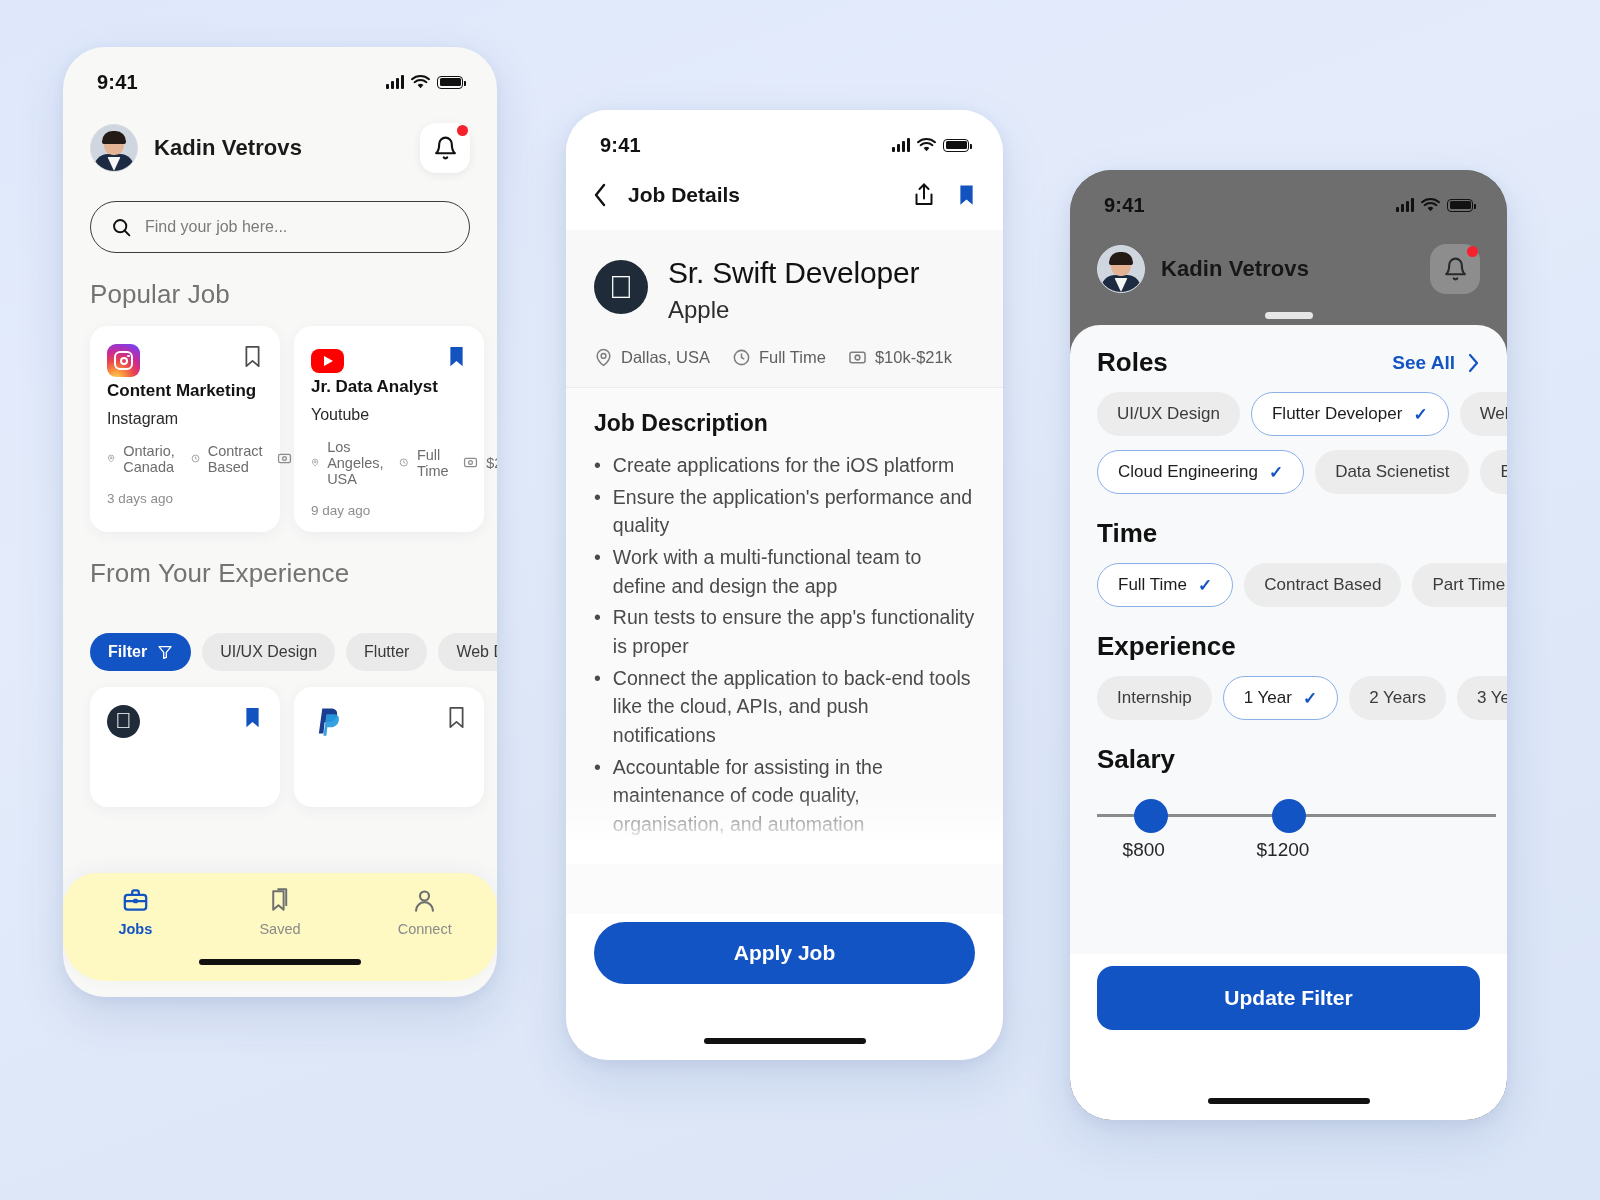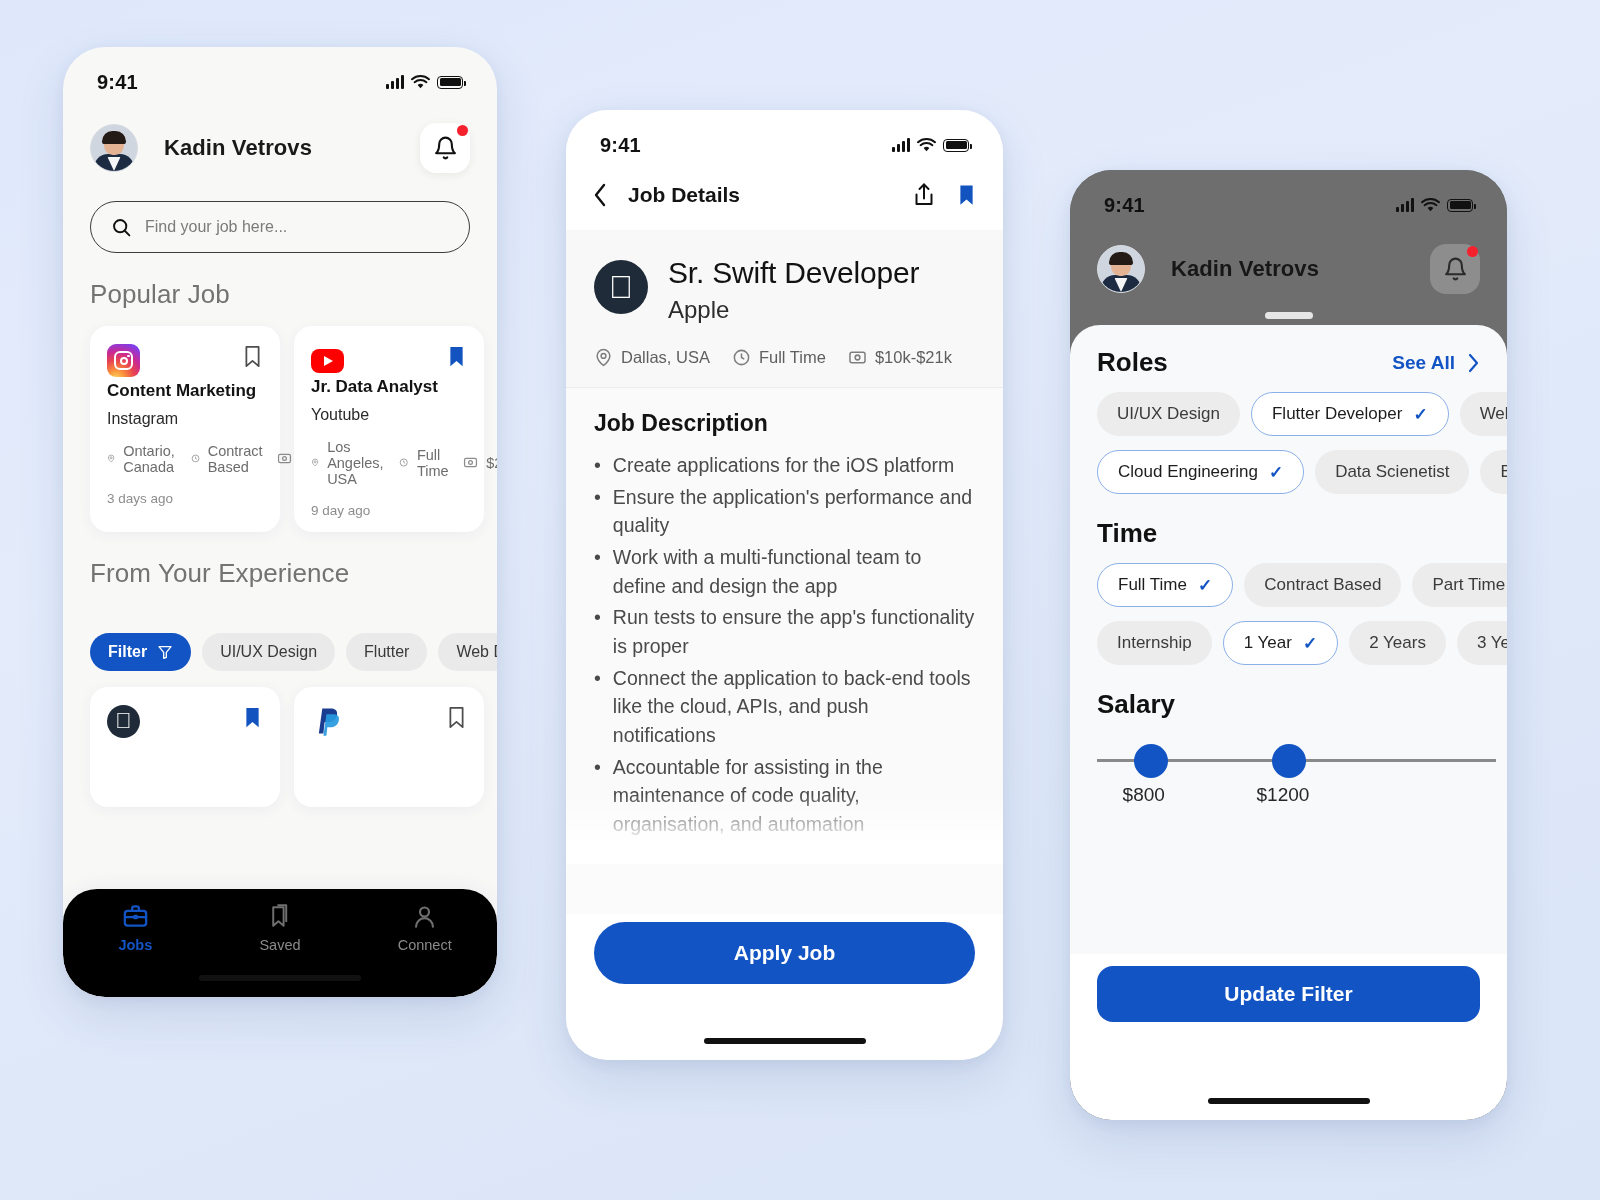--- a/index.html
+++ b/index.html
@@ -38,21 +38,21 @@
   .bars i:nth-child(3){height:11px}.bars i:nth-child(4){height:14px}
   .batt { width: 26px; height: 13px; border: 1.8px solid #111; border-radius: 4px;
           position: relative; display:flex; align-items:center; padding:1.5px; }
   .batt::after { content:''; position:absolute; right:-4px; top:4px; width:2px;
                  height:5px; background:#111; border-radius:0 1px 1px 0; }
   .batt span { display:block; width:100%; height:100%; background:#111; border-radius:1.5px; }
 
   
   .p1-head { display:flex; align-items:center; justify-content:space-between;
              padding: 18px 27px 0 27px; }
-  .user { display:flex; align-items:center; gap:26px; }
+  .user { display:flex; align-items:center; gap:16px; }
   .avatar { width:48px; height:48px; border-radius:50%; overflow:hidden;
             background:#cfd6df; border:1px solid #d8dde3; position:relative; flex:none; }
   .avatar .head { position:absolute; left:50%; top:17%; transform:translateX(-50%);
                   width:20px; height:22px; border-radius:48% 48% 44% 44%; background:#e4b393; }
   .avatar .hair { position:absolute; left:50%; top:12%; transform:translateX(-50%);
                   width:24px; height:13px; border-radius:12px 12px 3px 3px; background:#241a16; }
   .avatar .body { position:absolute; left:50%; bottom:0; transform:translateX(-50%);
                   width:40px; height:17px; border-radius:14px 14px 0 0; background:#1d2b42; }
   .avatar .shirt{ position:absolute; left:50%; bottom:0; transform:translateX(-50%);
                   width:13px; height:14px; background:#f4f5f7; clip-path: polygon(50% 100%,0 0,100% 0); }
@@ -92,21 +92,21 @@
   .chips-row { display:flex; gap:11px; padding-left:27px; margin-top:4px; }
   .chip { height:38px; border-radius:19px; background:#eaeaea; color:#3a3a3a;
           display:flex; align-items:center; padding:0 18px; font-size:16px; flex:none; white-space:nowrap;margin-top:28px; }
   .chip.active { background:#1354c4; color:#fff; gap:10px; font-weight:bold; }
 
   .exp-cards { display:flex; gap:14px; padding-left:27px; margin-top:16px; }
   .ecard { width:190px; flex:none; background:#fff; border-radius:18px; padding:18px 17px;
            box-shadow:0 3px 14px rgba(30,50,90,0.055); height:120px; }
   .ecard-top { display:flex; align-items:flex-start; justify-content:space-between; }
 
-  .tabbar { position:absolute; left:0; right:0; bottom:0; height:108px; background:#000000;
+  .tabbar { position:absolute; left:0; right:0; bottom:16px; height:108px; background:#fef9c3;
             border-radius:34px 34px 42px 42px; display:flex; align-items:flex-start;
             padding-top:14px; box-shadow:0 -4px 18px rgba(30,50,90,0.05); }
   .tab { flex:1; display:flex; flex-direction:column; align-items:center; gap:7px; }
   .tab span { font-size:14.5px; color:#8a8a8a; }
   .tab.sel span { color:#1354c4; font-weight:bold; }
   .homebar { position:absolute; bottom:16px; left:50%; transform:translateX(-50%);
              width:162px; height:6px; border-radius:3px; background:#111; }
 
   
   .p2-nav { background:#fff; display:flex; align-items:center; gap:20px;
@@ -155,21 +155,21 @@
   .fchip.sel { background:#fff; border:1.6px solid #8bb0e8; color:#1d1d1d; }
   .check { color:#1354c4; font-size:17px; font-weight:bold; }
   .s-title.sm { margin-top:24px; }
   .slider-wrap { margin-top:24px; position:relative; height:34px; }
   .track { position:absolute; left:0; right:-16px; top:15px; height:2.5px; background:#8a8a8a; }
   .knob { position:absolute; top:0; width:34px; height:34px; border-radius:50%; background:#1354c4; }
   .slabels { position:relative; height:28px; margin-top:6px; }
   .slabels span { position:absolute; font-size:19px; color:#272727; }
   .p3-foot { position:absolute; left:0; right:0; bottom:0; height:166px; background:#fff;
              border-radius:0 0 42px 42px; padding:0 27px; }
-  .update-btn { width:100%; height:56px; border-radius:16px; background:#1354c4; color:#fff;
+  .update-btn { width:100%; height:64px; border-radius:16px; background:#1354c4; color:#fff;
                 display:flex; align-items:center; justify-content:center; font-size:21px;
                 font-weight:bold; margin-top:12px; }
 </style>
 </head>
 <body>
 
 <div class="phone" id="phone1">
 
   <div class="statusbar">
     <div class="sb-time">9:41</div>
@@ -561,20 +561,21 @@
         <span class="check">✓</span>
       </div>
       <div class="fchip">
         <span>Contract Based</span>
       </div>
       <div class="fchip">
         <span>Part Time</span>
       </div>
     </div>
 
+    <div class="s-title sm">Experience</div>
     <div class="f-row">
       <div class="fchip">
         <span>Internship</span>
       </div>
       <div class="fchip sel">
         <span>1 Year</span>
         <span class="check">✓</span>
       </div>
       <div class="fchip">
         <span>2 Years</span>

